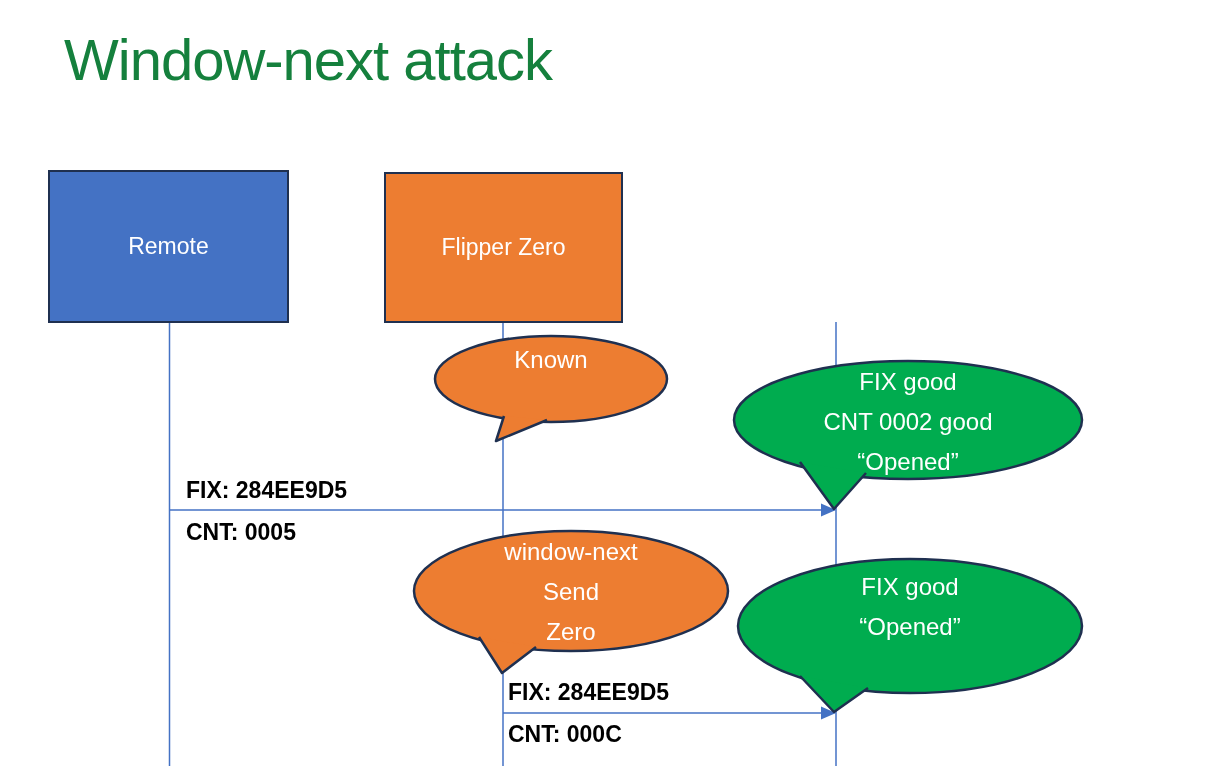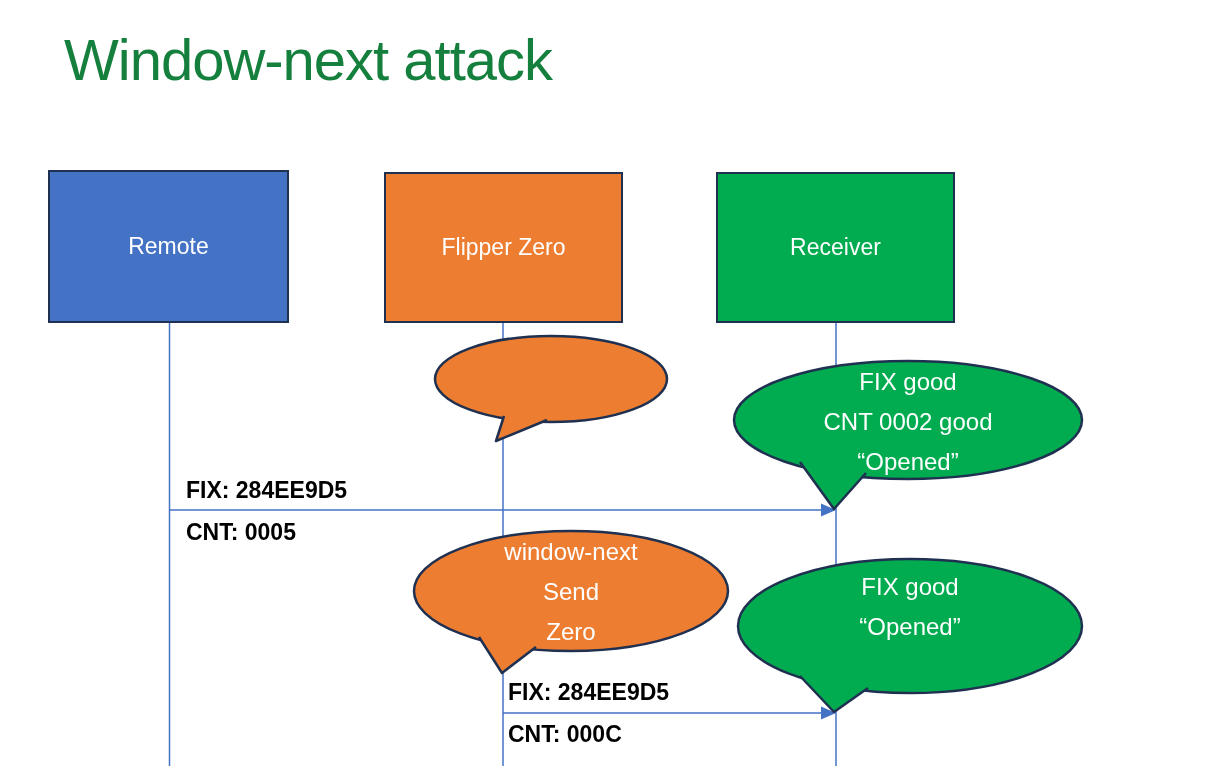--- a/index.html
+++ b/index.html
@@ -112,25 +112,23 @@
       <path d="M 800 676 L 834 712 L 868 688" fill="#00ac4f" stroke="#1f3050" stroke-width="2.5" stroke-linejoin="round"></path>
     </g>
   </svg>
 
   <div class="actor-box box-remote">
     <span>Remote</span>
   </div>
   <div class="actor-box box-flipper">
     <span>Flipper Zero</span>
   </div>
-  <div class="actor-box box-receiver">
-    <span>Receiver</span>
-  </div>
 
   <div class="callout-text ct-key">
+    <div>Known</div>
   </div>
 
   <div class="callout-text ct-good1">
     <div>FIX good</div>
     <div>CNT 0002 good</div>
     <div>“Opened”</div>
   </div>
 
   <div class="callout-text ct-send">
     <div>window-next</div>

